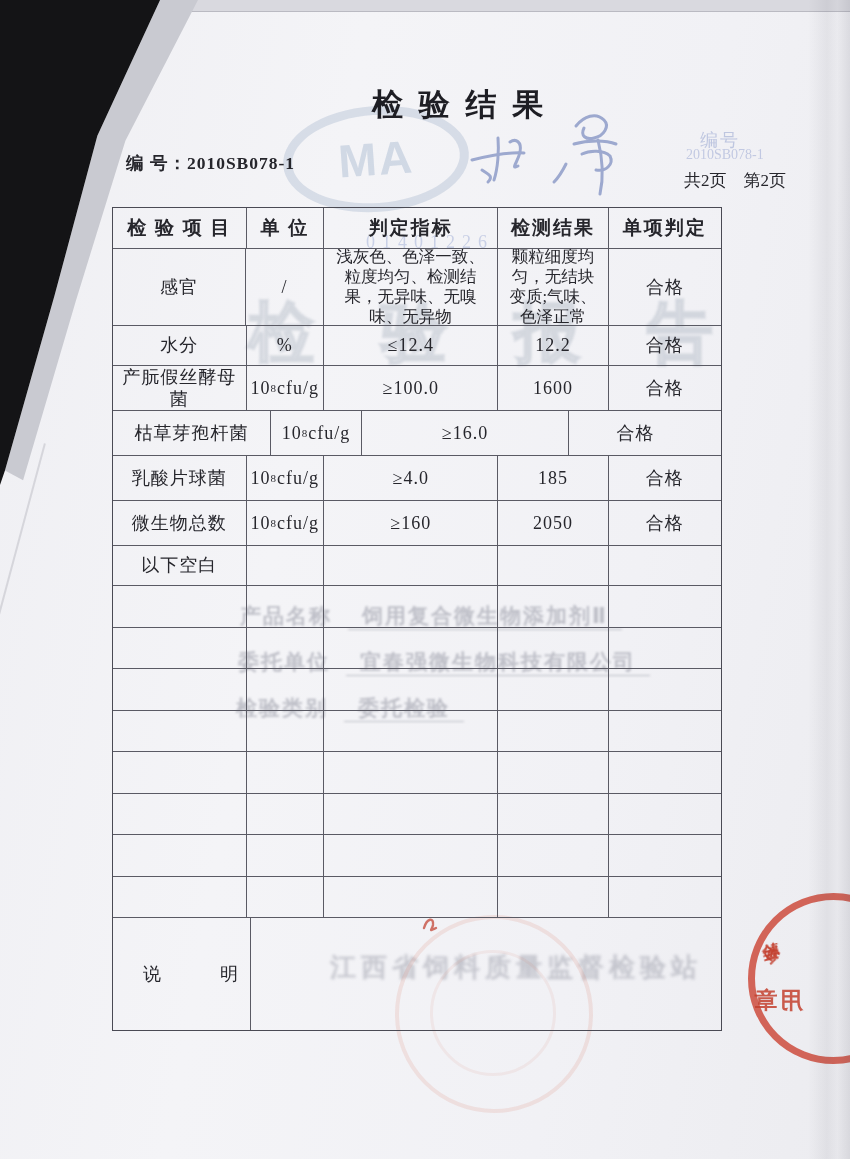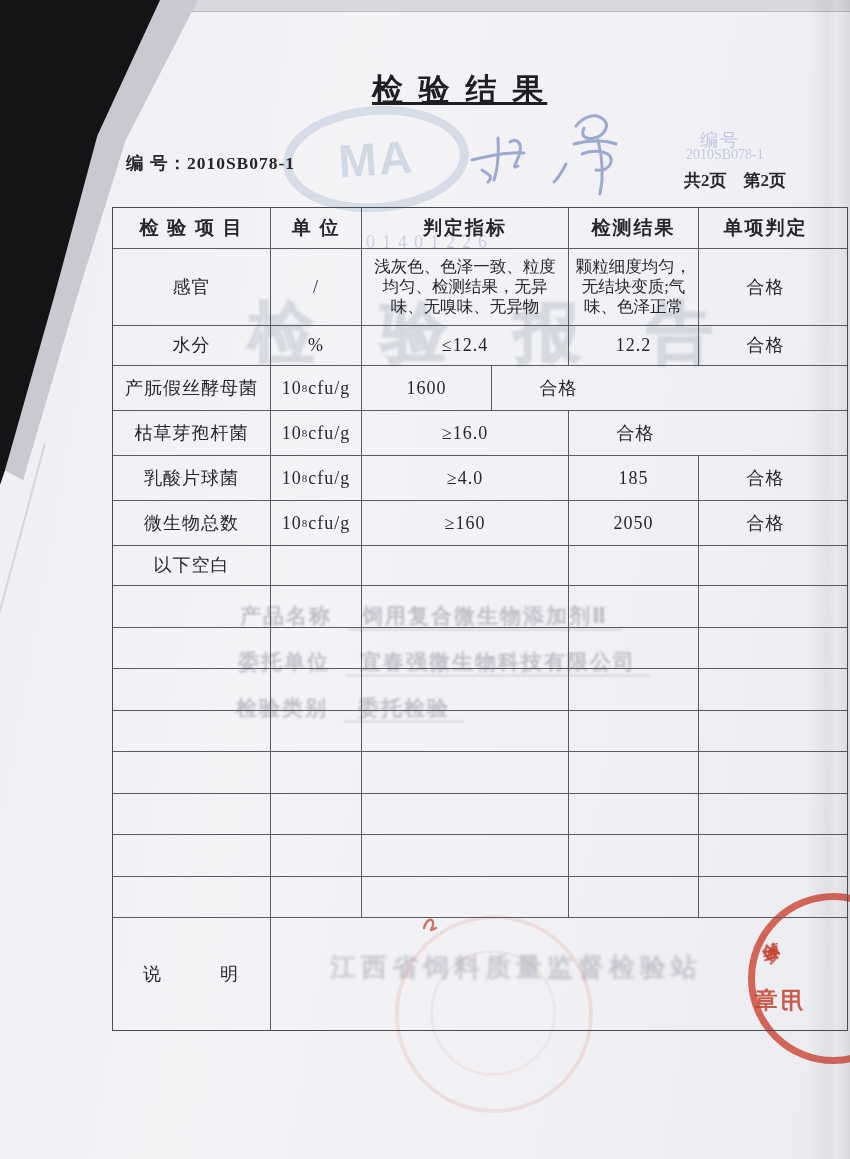--- a/index.html
+++ b/index.html
@@ -9,23 +9,23 @@
   
   .scan-topband{position:absolute;left:0;top:0;width:100%;height:11px;background:#d9d9df;border-bottom:1px solid rgba(130,130,140,.35);}
   .wedge-gray{position:absolute;left:0;top:0;width:330px;height:485px;background:#c9cad1;
     clip-path:polygon(48.5% 0%,60% 0%,38% 29%,23% 62%,7% 99%,1.5% 97%,16.5% 61%,29.5% 28%);}
   .wedge-black{position:absolute;left:0;top:0;width:330px;height:485px;background:#141416;
     clip-path:polygon(0% 0%,48.5% 0%,29.5% 28%,16.5% 61%,1.5% 97%,0% 100%);}
   .edge-right{position:absolute;right:0;top:0;width:42px;height:100%;
     background:linear-gradient(to right,rgba(70,70,85,0) 0%,rgba(70,70,85,.08) 45%,rgba(70,70,85,.03) 70%,rgba(70,70,85,.12) 100%);}
   .fold-line{position:absolute;left:18px;top:440px;width:2px;height:200px;background:rgba(120,120,132,.22);transform:rotate(15deg);}
   
-  .doc-title{position:absolute;left:372px;top:69px;font-size:31px;font-weight:700;letter-spacing:4px;color:#1e1e24;white-space:nowrap;text-decoration:underline;}
+  .doc-title{position:absolute;left:372px;top:84px;font-size:31px;font-weight:700;letter-spacing:4px;color:#1e1e24;white-space:nowrap;}
   .doc-number{position:absolute;left:126px;top:151px;font-size:17.5px;font-weight:600;letter-spacing:1px;white-space:nowrap;}
-  .pagination{position:absolute;left:684px;top:169px;font-size:17px;font-weight:700;white-space:nowrap;}
+  .pagination{position:absolute;left:684px;top:169px;font-size:17px;font-weight:400;white-space:nowrap;}
   
   .ma-oval{position:absolute;left:283px;top:106px;width:168px;height:88px;border:9px solid rgba(185,198,216,.5);
     border-radius:50%;transform:rotate(-4deg);display:flex;align-items:center;justify-content:center;}
   .ma-oval span{font-family:"Liberation Sans",sans-serif;font-size:46px;font-weight:700;color:rgba(185,198,216,.6);letter-spacing:2px;}
   .ghost-cert{position:absolute;left:366px;top:232px;font-size:18px;letter-spacing:7px;color:rgba(135,152,205,.38);filter:blur(.7px);}
   .ghost-num-label{position:absolute;left:700px;top:128px;font-size:18px;color:rgba(128,146,200,.45);filter:blur(.6px);letter-spacing:2px;}
   .ghost-num-value{position:absolute;left:686px;top:147px;font-size:14px;color:rgba(128,146,200,.42);filter:blur(.6px);}
   .ghost-title{position:absolute;left:248px;top:288px;font-size:66px;font-weight:700;letter-spacing:67px;white-space:nowrap;
     color:rgba(168,176,192,.14);-webkit-text-stroke:2px rgba(165,174,190,.30);filter:blur(.8px);}
   .bleed{position:absolute;font-family:"Liberation Sans","DejaVu Sans",sans-serif;font-weight:700;
@@ -41,21 +41,21 @@
   .stamp-red{position:absolute;left:748px;top:893px;width:157px;height:157px;border:7px solid rgba(204,70,54,.82);
     border-radius:50%;filter:blur(.4px);}
   .stamp-mirror-top{position:absolute;left:756px;top:928px;width:30px;font-size:17px;line-height:19px;color:rgba(195,64,46,.8);
     transform:scaleX(-1) rotate(14deg);filter:blur(.5px);font-weight:700;writing-mode:vertical-rl;letter-spacing:2px;}
   .stamp-mirror-bottom{position:absolute;left:751px;top:985px;font-size:23px;font-weight:700;color:rgba(195,64,46,.85);
     transform:scaleX(-1);filter:blur(.4px);letter-spacing:3px;}
   .stamp-ghost{position:absolute;left:395px;top:915px;width:190px;height:190px;border:4px solid rgba(215,125,105,.16);border-radius:50%;}
   .stamp-ghost-inner{position:absolute;left:430px;top:950px;width:120px;height:120px;border:3px solid rgba(215,125,105,.10);border-radius:50%;}
   .red-mark{position:absolute;left:421px;top:914px;}
   
-  .report-table{position:absolute;left:112px;top:207px;width:736px;border:1.6px solid #4a4a54;box-sizing:border-box;z-index:3;font-family:Liberation Serif, serif;}
+  .report-table{position:absolute;left:112px;top:207px;width:610px;border:1.6px solid #4a4a54;box-sizing:border-box;z-index:3;font-family:Liberation Serif, serif;}
   .tr{display:flex;border-bottom:1px solid #5a5a64;box-sizing:border-box;}
   .tr:last-child{border-bottom:none;}
   .td{border-right:1px solid #5a5a64;box-sizing:border-box;display:flex;align-items:center;justify-content:center;
     text-align:center;font-size:18px;letter-spacing:1px;line-height:1.25;padding:2px 4px;overflow:hidden;}
   .td:last-child{border-right:none;text-align:right;}
   .c0{width:158px}.c1{width:91px}.c2{width:207px}.c3{width:130px}.c4{width:133px}
   .cm{width:561px}
   .hdr .td{font-size:19px;font-weight:600;letter-spacing:2px;}
   .small{font-size:16.5px;letter-spacing:0;line-height:20px;padding:3px 6px;}
   .sup{font-size:11px;vertical-align:super;line-height:0;}
@@ -109,20 +109,21 @@
       <div class="tr" style="height: 40px;">
         <div class="td c0">水分</div>
         <div class="td c1">%</div>
         <div class="td c2">≤12.4</div>
         <div class="td c3">12.2</div>
         <div class="td c4">合格</div>
       </div>
       <div class="tr" style="height: 45px;">
         <div class="td c0">产朊假丝酵母菌</div>
         <div class="td c1">10<span class="sup">8</span>cfu/g</div>
+        <div class="td c2">≥100.0</div>
         <div class="td c3">1600</div>
         <div class="td c4">合格</div>
       </div>
       <div class="tr" style="height: 45px;">
         <div class="td c0">枯草芽孢杆菌</div>
         <div class="td c1">10<span class="sup">8</span>cfu/g</div>
         <div class="td c2">≥16.0</div>
         <div class="td c4">合格</div>
       </div>
       <div class="tr" style="height: 45px;">

